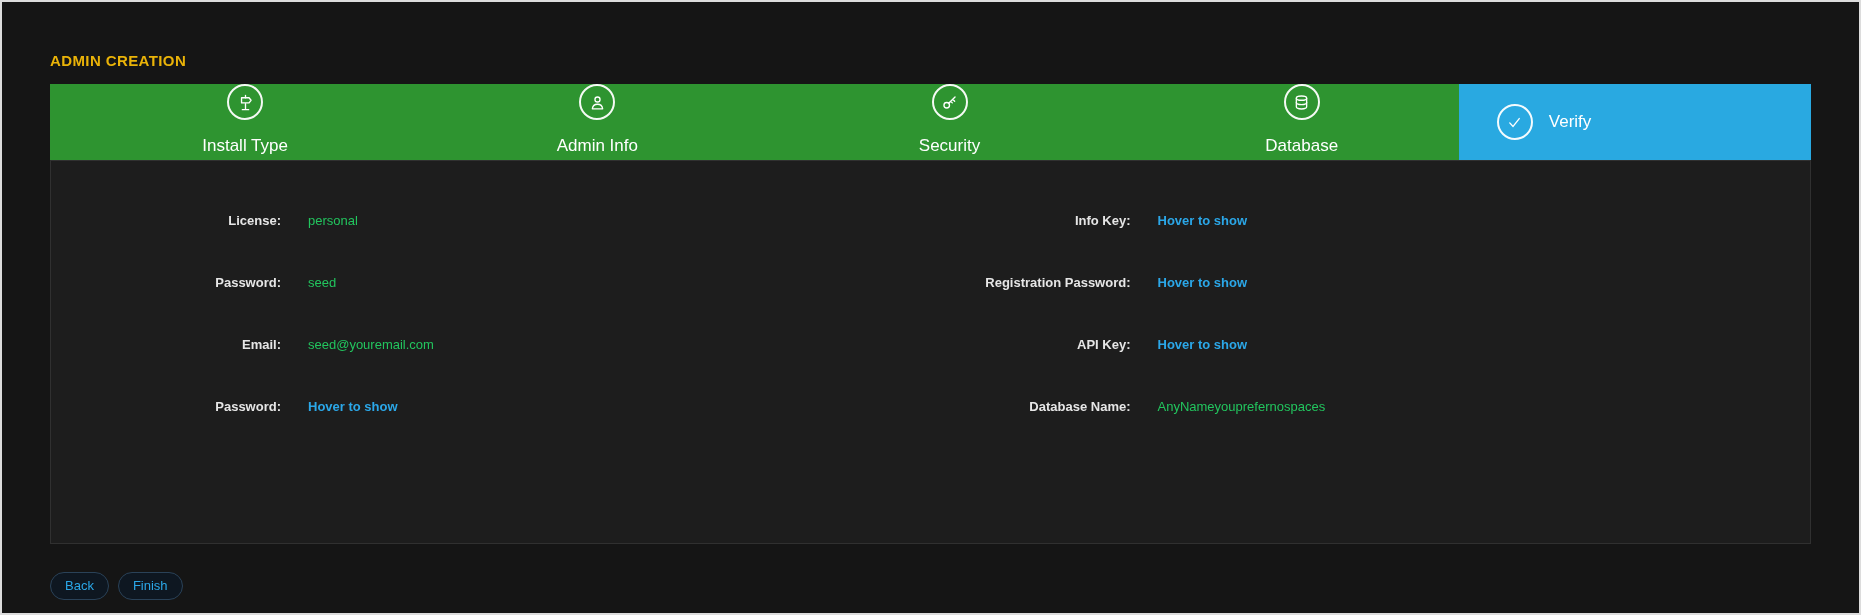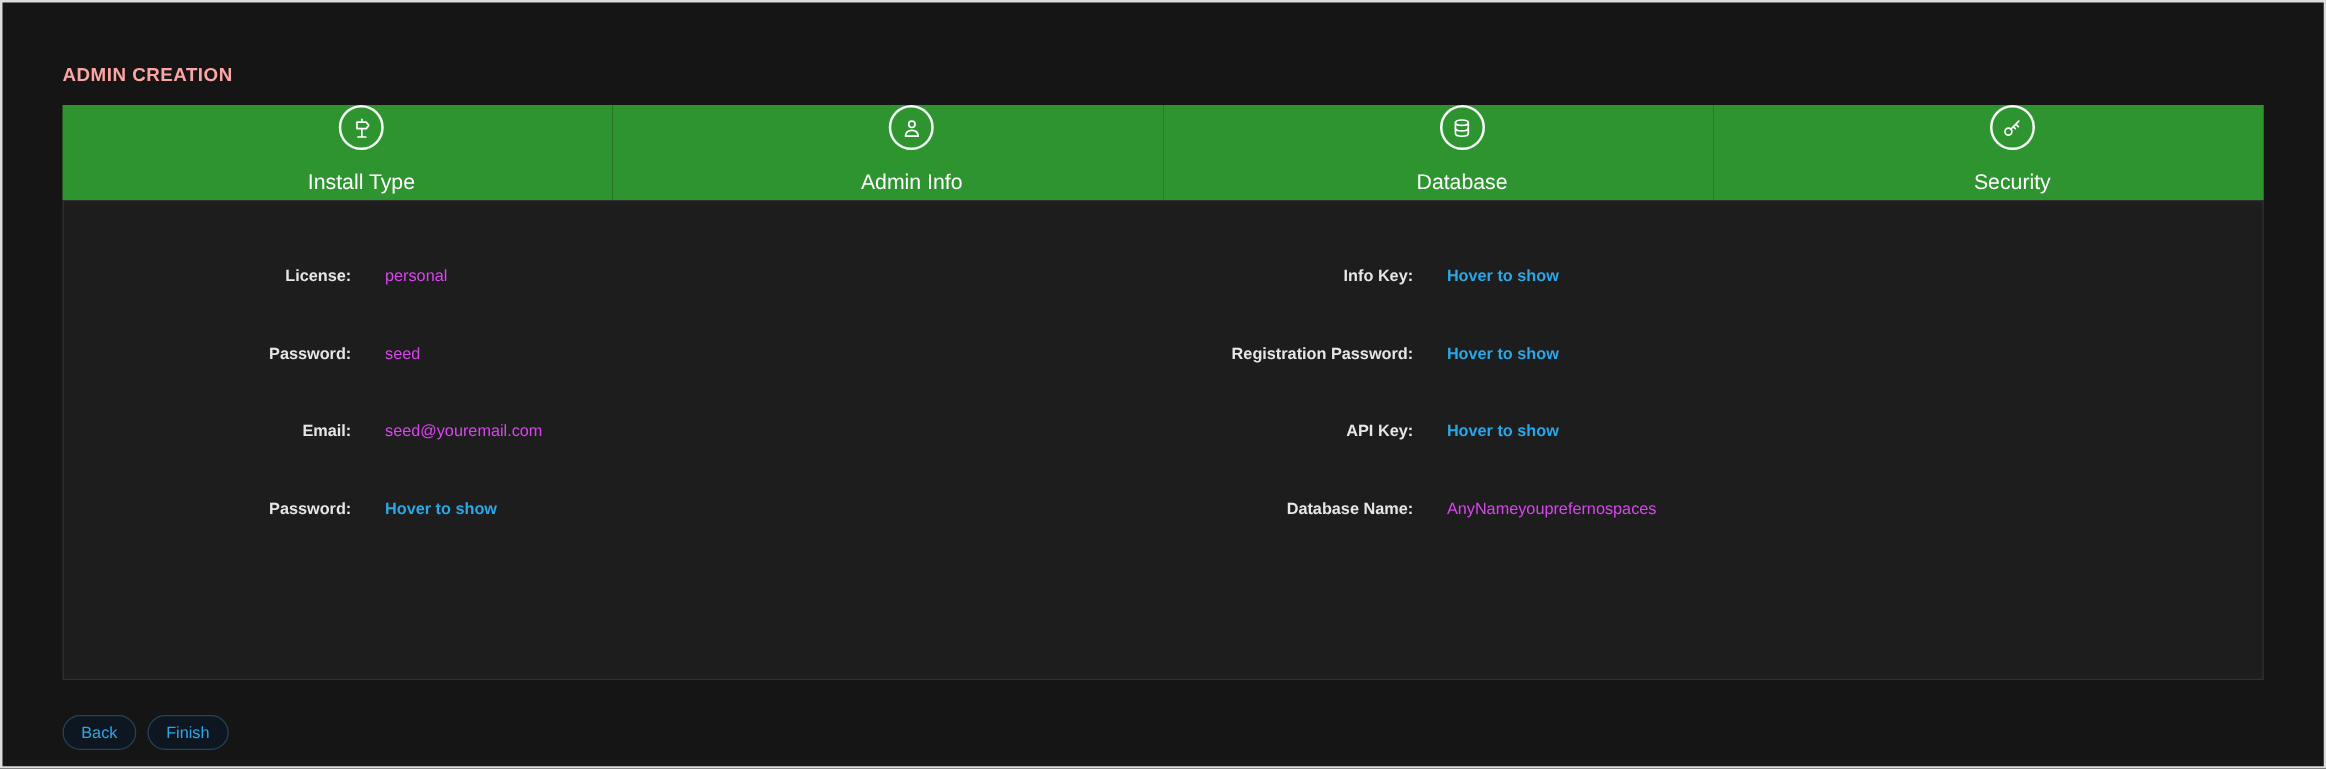--- a/index.html
+++ b/index.html
@@ -11,21 +11,21 @@
     height: 615px;
     background: var(--page-bg, #151515);
     border: 2px solid #dcdcdc;
     overflow: hidden;
   }
 
   .page-title {
     margin: 50px 0 15px 48px;
     font-size: 15px;
     font-weight: 700;
-    color: #fca5a5;
+    color: #eab308;
     letter-spacing: 0.4px;
   }
 
   .stepper {
     margin: 0 48px;
     height: 76px;
     display: flex;
   }
   .step {
     flex: 1;
@@ -71,21 +71,21 @@
     flex: none;
     text-align: right;
     font-weight: 700;
     font-size: 13px;
     color: #e6e6e6;
   }
   .col-right .lbl { width: 200px; }
   .val {
     padding-left: 27px;
     font-size: 13px;
-    color: #d946ef;
+    color: #22c55e;
   }
   .val.hover-link {
     color: var(--link-blue, #2ba7e8);
     font-weight: 700;
     cursor: pointer;
   }
 
   .footer {
     margin: 28px 0 0 48px;
     display: flex;
@@ -128,38 +128,46 @@
           <circle cx="12" cy="8.2" r="3.2"></circle>
           <path d="M5.5 20c.4-3.8 3-5.8 6.5-5.8s6.1 2 6.5 5.8z"></path>
         </svg>
       </span>
       <span class="step-label">Admin Info</span>
     </div>
 
     <div class="step complete">
       <span class="step-icon">
         <svg width="19" height="19" viewBox="0 0 24 24" fill="none" stroke="currentColor" stroke-width="1.7" stroke-linecap="round" stroke-linejoin="round">
+          <circle cx="8.5" cy="15.5" r="3.5"></circle>
+          <path d="M11 13L19 5M16 8l2.5 2.5M13.5 10.5l2 2"></path>
+        </svg>
+      </span>
+      <span class="step-label">Security</span>
+    </div>
+
+    <div class="step complete">
+      <span class="step-icon">
+        <svg width="19" height="19" viewBox="0 0 24 24" fill="none" stroke="currentColor" stroke-width="1.7" stroke-linecap="round" stroke-linejoin="round">
           <ellipse cx="12" cy="6.5" rx="6.5" ry="2.7"></ellipse>
           <path d="M5.5 6.5v11c0 1.5 2.9 2.7 6.5 2.7s6.5-1.2 6.5-2.7v-11"></path>
           <path d="M5.5 12c0 1.5 2.9 2.7 6.5 2.7s6.5-1.2 6.5-2.7"></path>
         </svg>
       </span>
       <span class="step-label">Database</span>
     </div>
 
-    <div class="step complete">
-      <span class="step-icon">
-        <svg width="19" height="19" viewBox="0 0 24 24" fill="none" stroke="currentColor" stroke-width="1.7" stroke-linecap="round" stroke-linejoin="round">
-          <circle cx="8.5" cy="15.5" r="3.5"></circle>
-          <path d="M11 13L19 5M16 8l2.5 2.5M13.5 10.5l2 2"></path>
-        </svg>
-      </span>
-      <span class="step-label">Security</span>
-    </div>
-
+    <div class="step active">
+      <span class="step-icon">
+        <svg width="19" height="19" viewBox="0 0 24 24" fill="none" stroke="currentColor" stroke-width="1.7" stroke-linecap="round" stroke-linejoin="round">
+          <path d="M6 12.5l4.2 4.5L18 7"></path>
+        </svg>
+      </span>
+      <span class="step-label">Verify</span>
+    </div>
 
   </div>
 
   <div class="panel">
 
     <div class="col col-left">
       <div class="row">
         <span class="lbl">License:</span>
         <span class="val">personal</span>
       </div>

